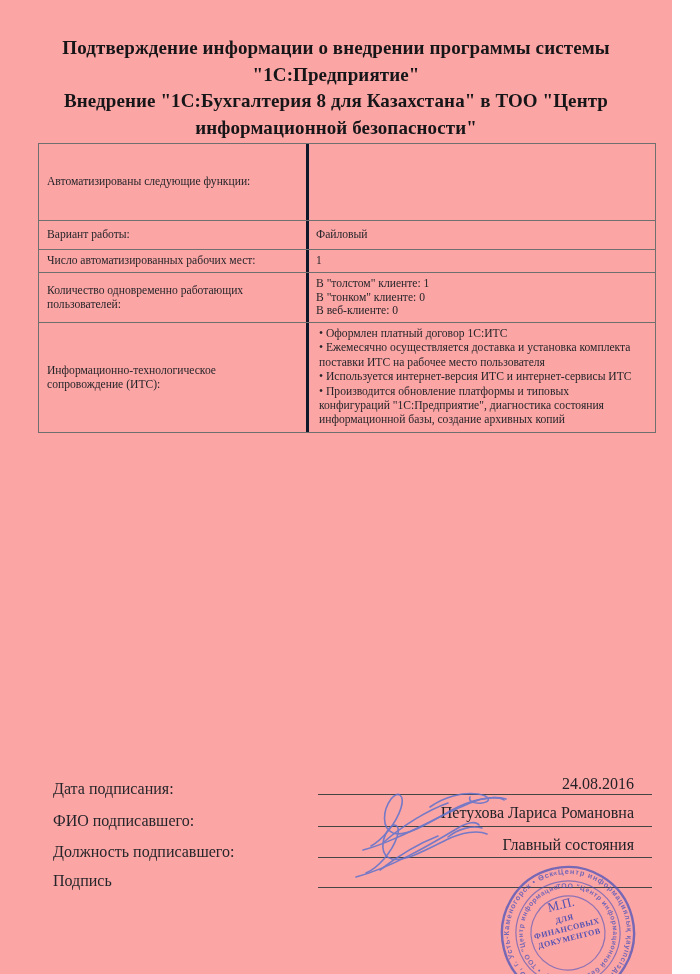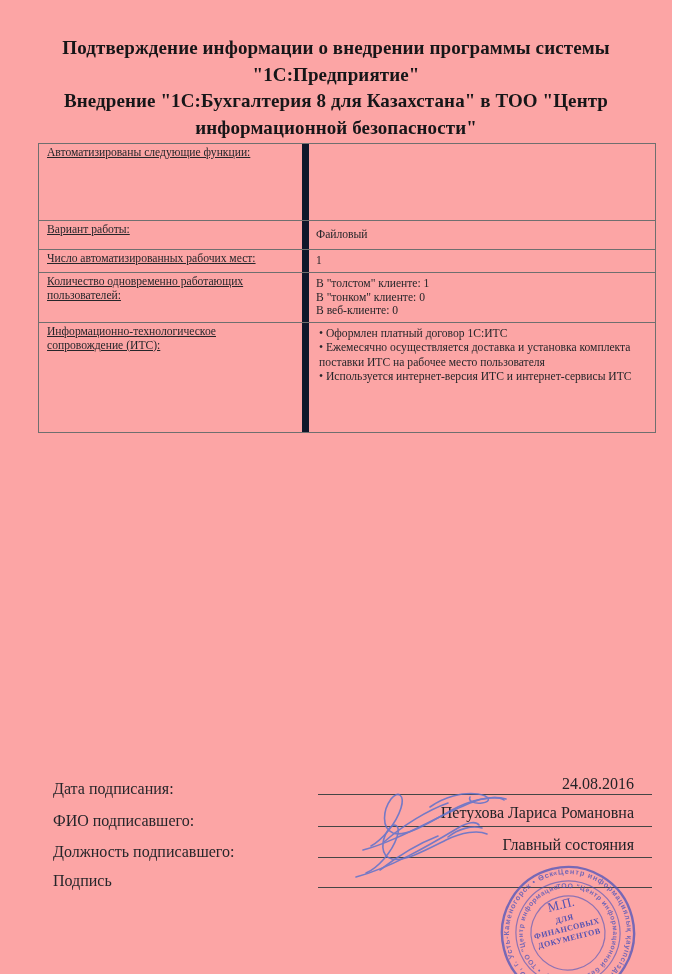--- a/index.html
+++ b/index.html
@@ -17,22 +17,22 @@
   
   .doc-table{
     position:absolute;left:38px;top:143px;width:618px;
     border:1px solid #6f6f6f;box-sizing:border-box;
     font-size:11.6px;line-height:13.6px;color:#26262a;
   }
   .trow{display:flex;border-top:1px solid #6f6f6f;box-sizing:border-box;}
   .trow:first-child{border-top:none;}
   .h1{height:76px}.h2{height:29px}.h3{height:23px}.h4{height:50px}.h5{height:110px}
   .cl{
-    width:270px;box-sizing:border-box;border-right:7px solid #0f172a;
-    display:flex;align-items:flex-start;padding:2px 14px 2px 8px;text-decoration:underline;
+    width:270px;box-sizing:border-box;border-right:3px solid #0f172a;
+    display:flex;align-items:center;padding:2px 14px 2px 8px;
   }
   .cr{
     flex:1;box-sizing:border-box;display:flex;flex-direction:column;
     justify-content:center;padding:2px 8px 2px 7px;
   }
   .cr.top{justify-content:flex-start;padding-top:4px;}
   .bullet::before{content:"• ";}
   .b-ind{padding-left:47px;line-height:13.2px;}
   .b-flush{padding-left:17px;line-height:13.2px;}
   .b-its{padding-left:3px;padding-right:6px;line-height:14.4px;}
@@ -98,20 +98,21 @@
     </div>
 
     <div class="trow h5">
       <div class="cl">
         <span>Информационно-технологическое сопровождение (ИТС):</span>
       </div>
       <div class="cr top">
         <div class="bullet b-its">Оформлен платный договор 1С:ИТС</div>
         <div class="bullet b-its">Ежемесячно осуществляется доставка и установка комплекта поставки ИТС на рабочее место пользователя</div>
         <div class="bullet b-its">Используется интернет-версия ИТС и интернет-сервисы ИТС</div>
+        <div class="bullet b-its">Производится обновление платформы и типовых конфигураций "1С:Предприятие", диагностика состояния информационной базы, создание архивных копий</div>
       </div>
     </div>
 
   </div>
 
   <div class="sig-label lab1">Дата подписания:</div>
   <div class="sig-label lab2">ФИО подписавшего:</div>
   <div class="sig-label lab3">Должность подписавшего:</div>
   <div class="sig-label lab4">Подпись</div>
 

